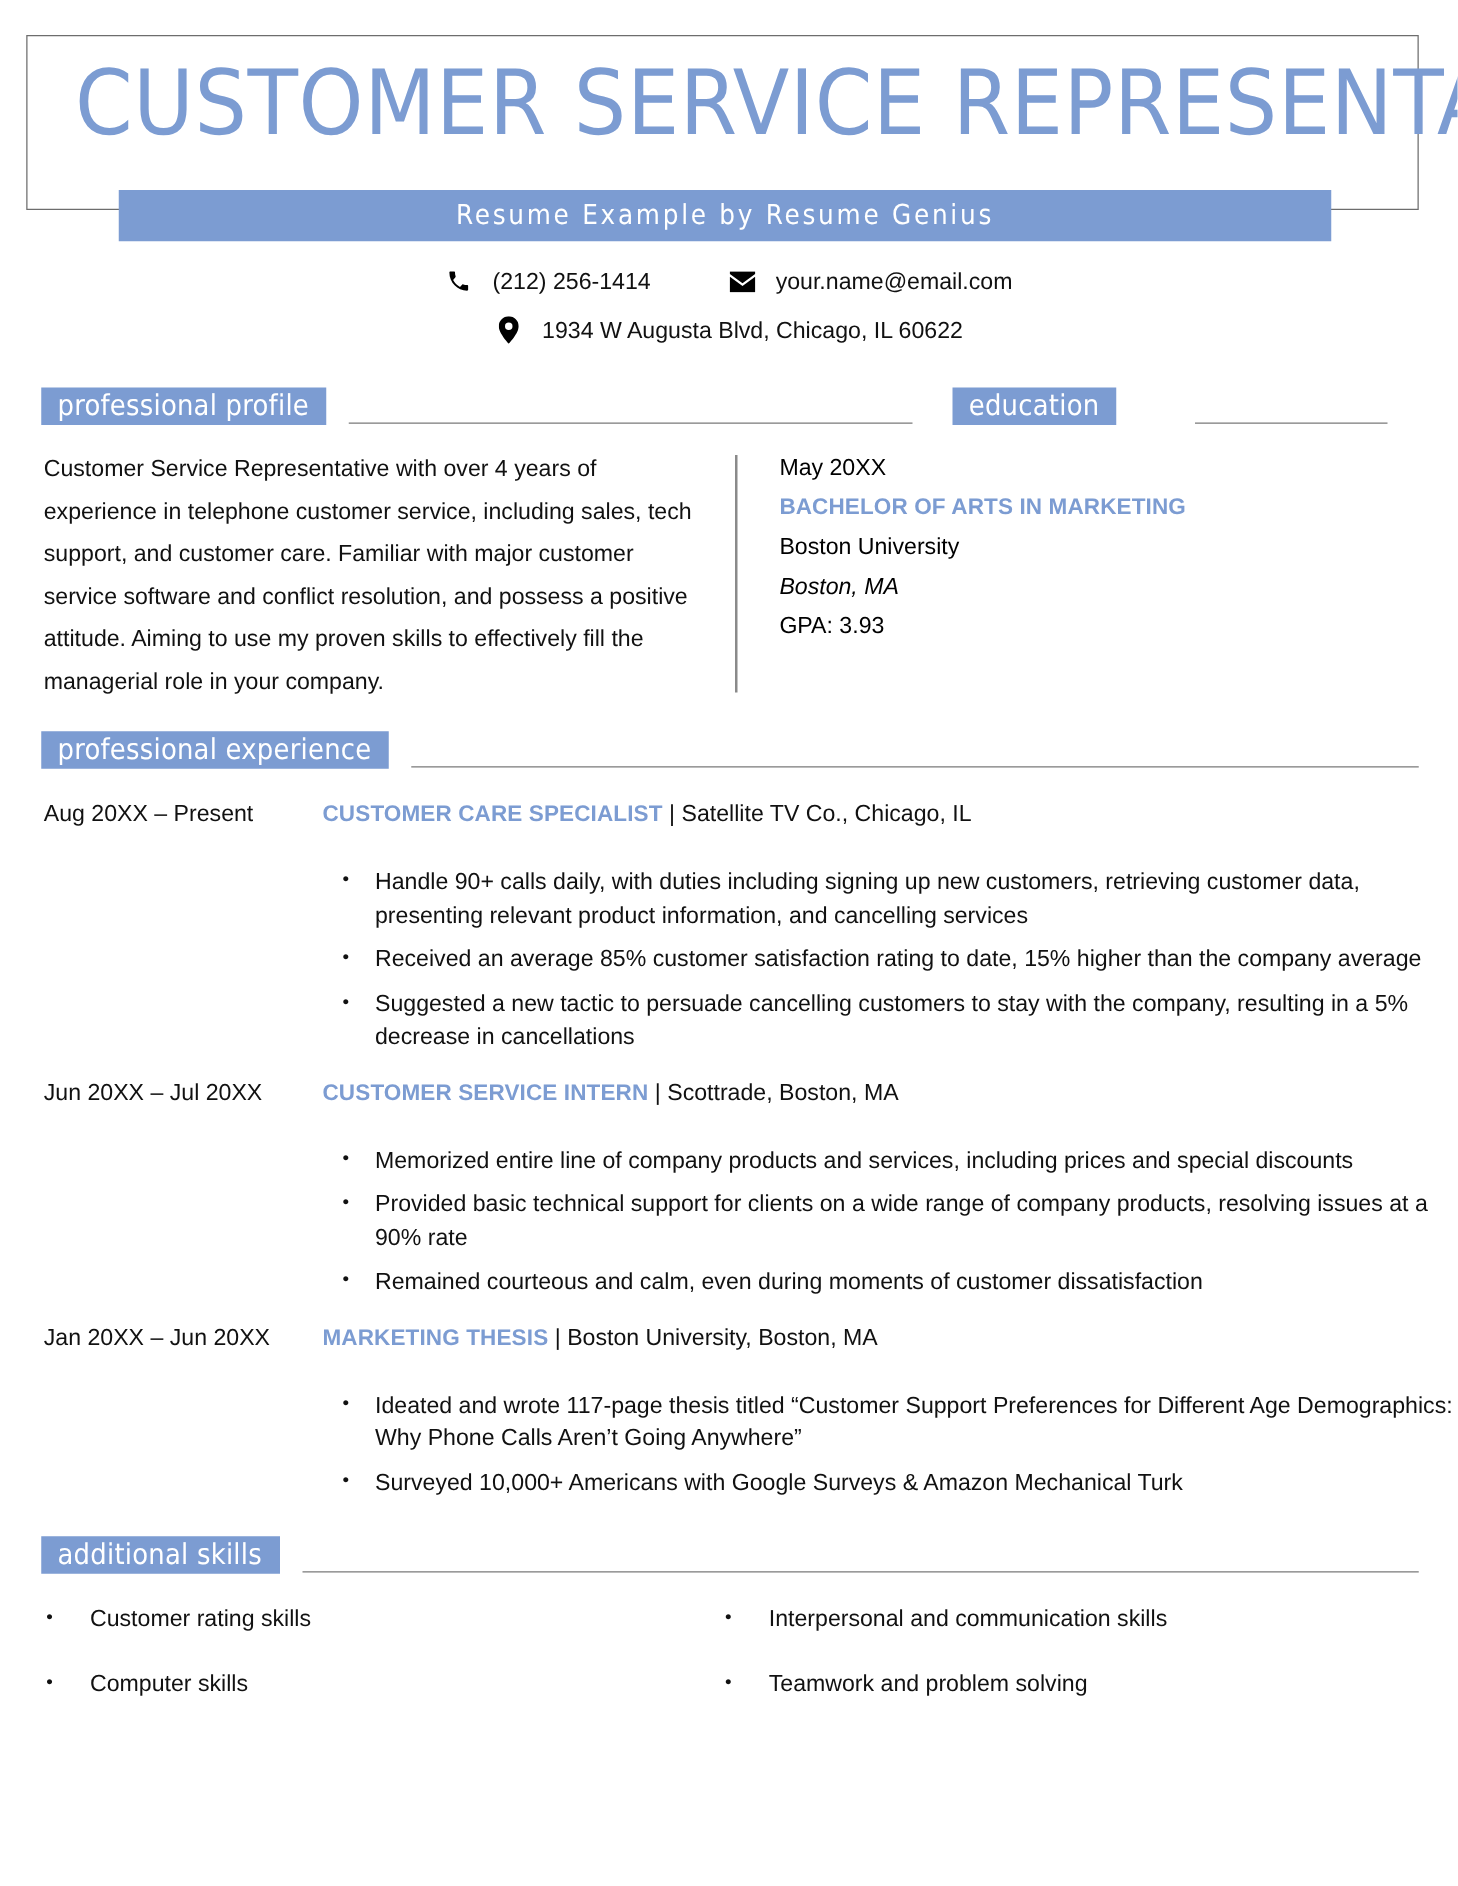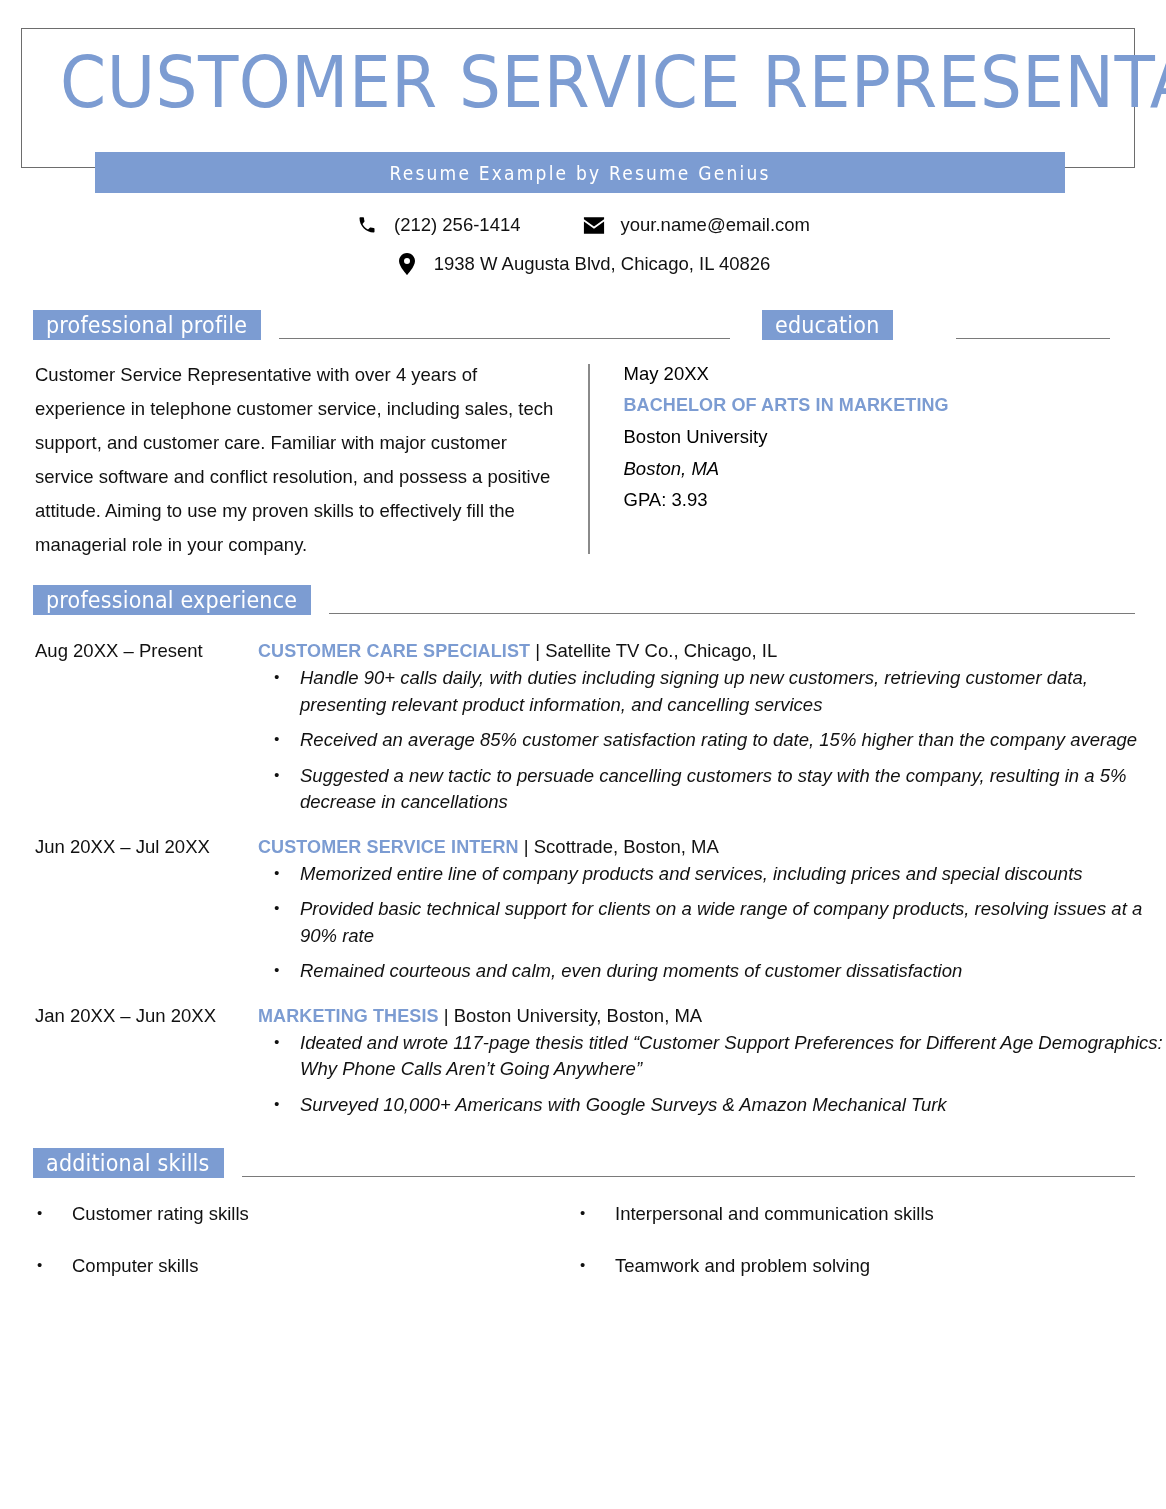--- a/index.html
+++ b/index.html
@@ -52,21 +52,21 @@
     top: 152px;
     width: 970px;
     height: 41px;
     background: #7c9cd2;
     display: flex;
     align-items: center;
     justify-content: center;
   }
   .subtitle-bar span {
     font-family: "Liberation Sans Narrow", "DejaVu Sans Condensed", "Liberation Sans", sans-serif;
-    font-size: 19px;
+    font-size: 22px;
     color: #ffffff;
     letter-spacing: 2.2px;
   }
 
   
   .contact {
     margin-top: 33px;
     text-align: center;
     font-size: 18.5px;
     color: #111;
@@ -187,23 +187,22 @@
     color: #7c9cd2;
     font-weight: bold;
     font-size: 18px;
     letter-spacing: 0.1px;
   }
   .exp-sep { color: #111; }
   .exp-company { color: #111; }
 
   ul.bullets {
     list-style: none;
-    margin: 0 0 0 0;
+    margin: 27px 0 0 0;
     padding: 0;
-    font-style: italic;
   }
   ul.bullets li {
     position: relative;
     padding-left: 42px;
     font-size: 18.5px;
     line-height: 26.5px;
     color: #111;
     margin-bottom: 9px;
   }
   ul.bullets li:last-child { margin-bottom: 0; }
@@ -280,21 +279,21 @@
       <span>your.name@email.com</span>
     </span>
   </div>
   <div class="contact-row">
     <span class="contact-item">
       <span class="c-icon">
         <svg width="16" height="22" viewBox="0 0 16 22" fill="#000000">
             <path d="M8 0C3.6 0 0 3.6 0 8c0 5.6 8 14 8 14s8-8.4 8-14c0-4.4-3.6-8-8-8zm0 11a3 3 0 110-6 3 3 0 010 6z"></path>
           </svg>
       </span>
-      <span>1938 W Augusta Blvd, Chicago, IL 40826</span>
+      <span>1934 W Augusta Blvd, Chicago, IL 60622</span>
     </span>
   </div>
 </div>
 
 <div class="headrow" style="margin-top:29px;">
   <div class="sec-head head-left">
     <div class="sec-chip">professional profile</div>
     <div class="sec-rule"></div>
   </div>
   <div class="sec-head head-right">

